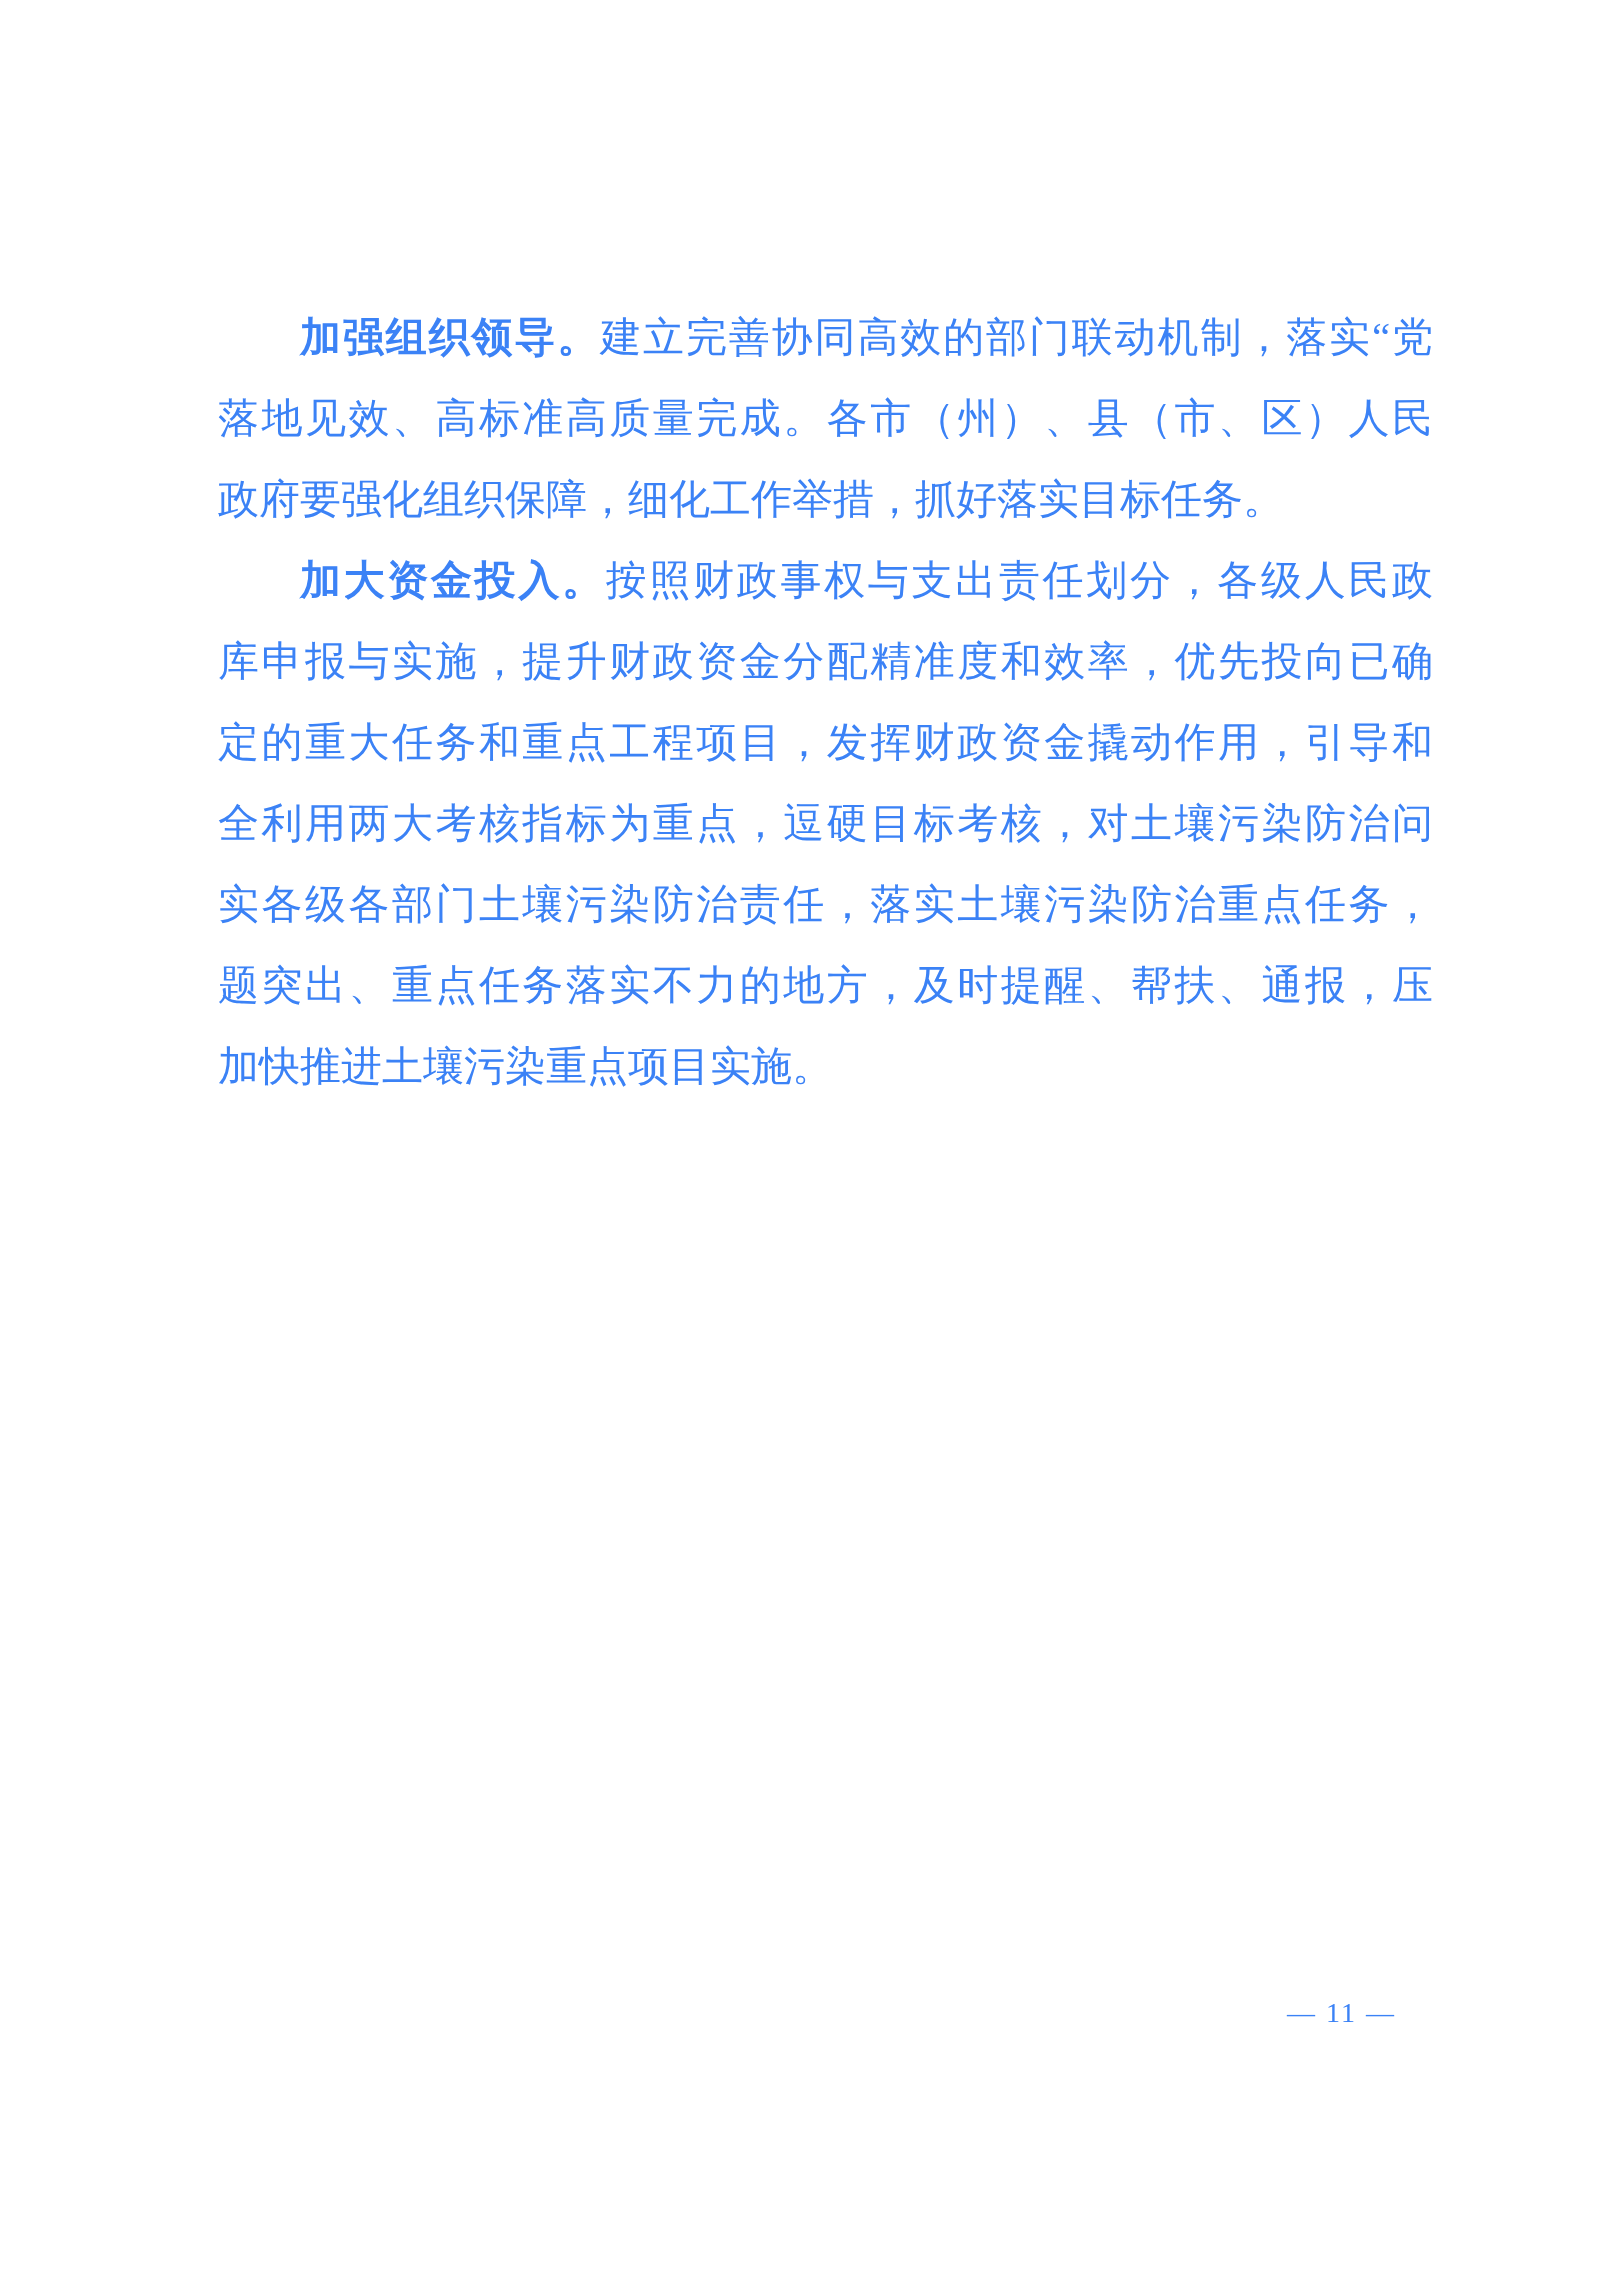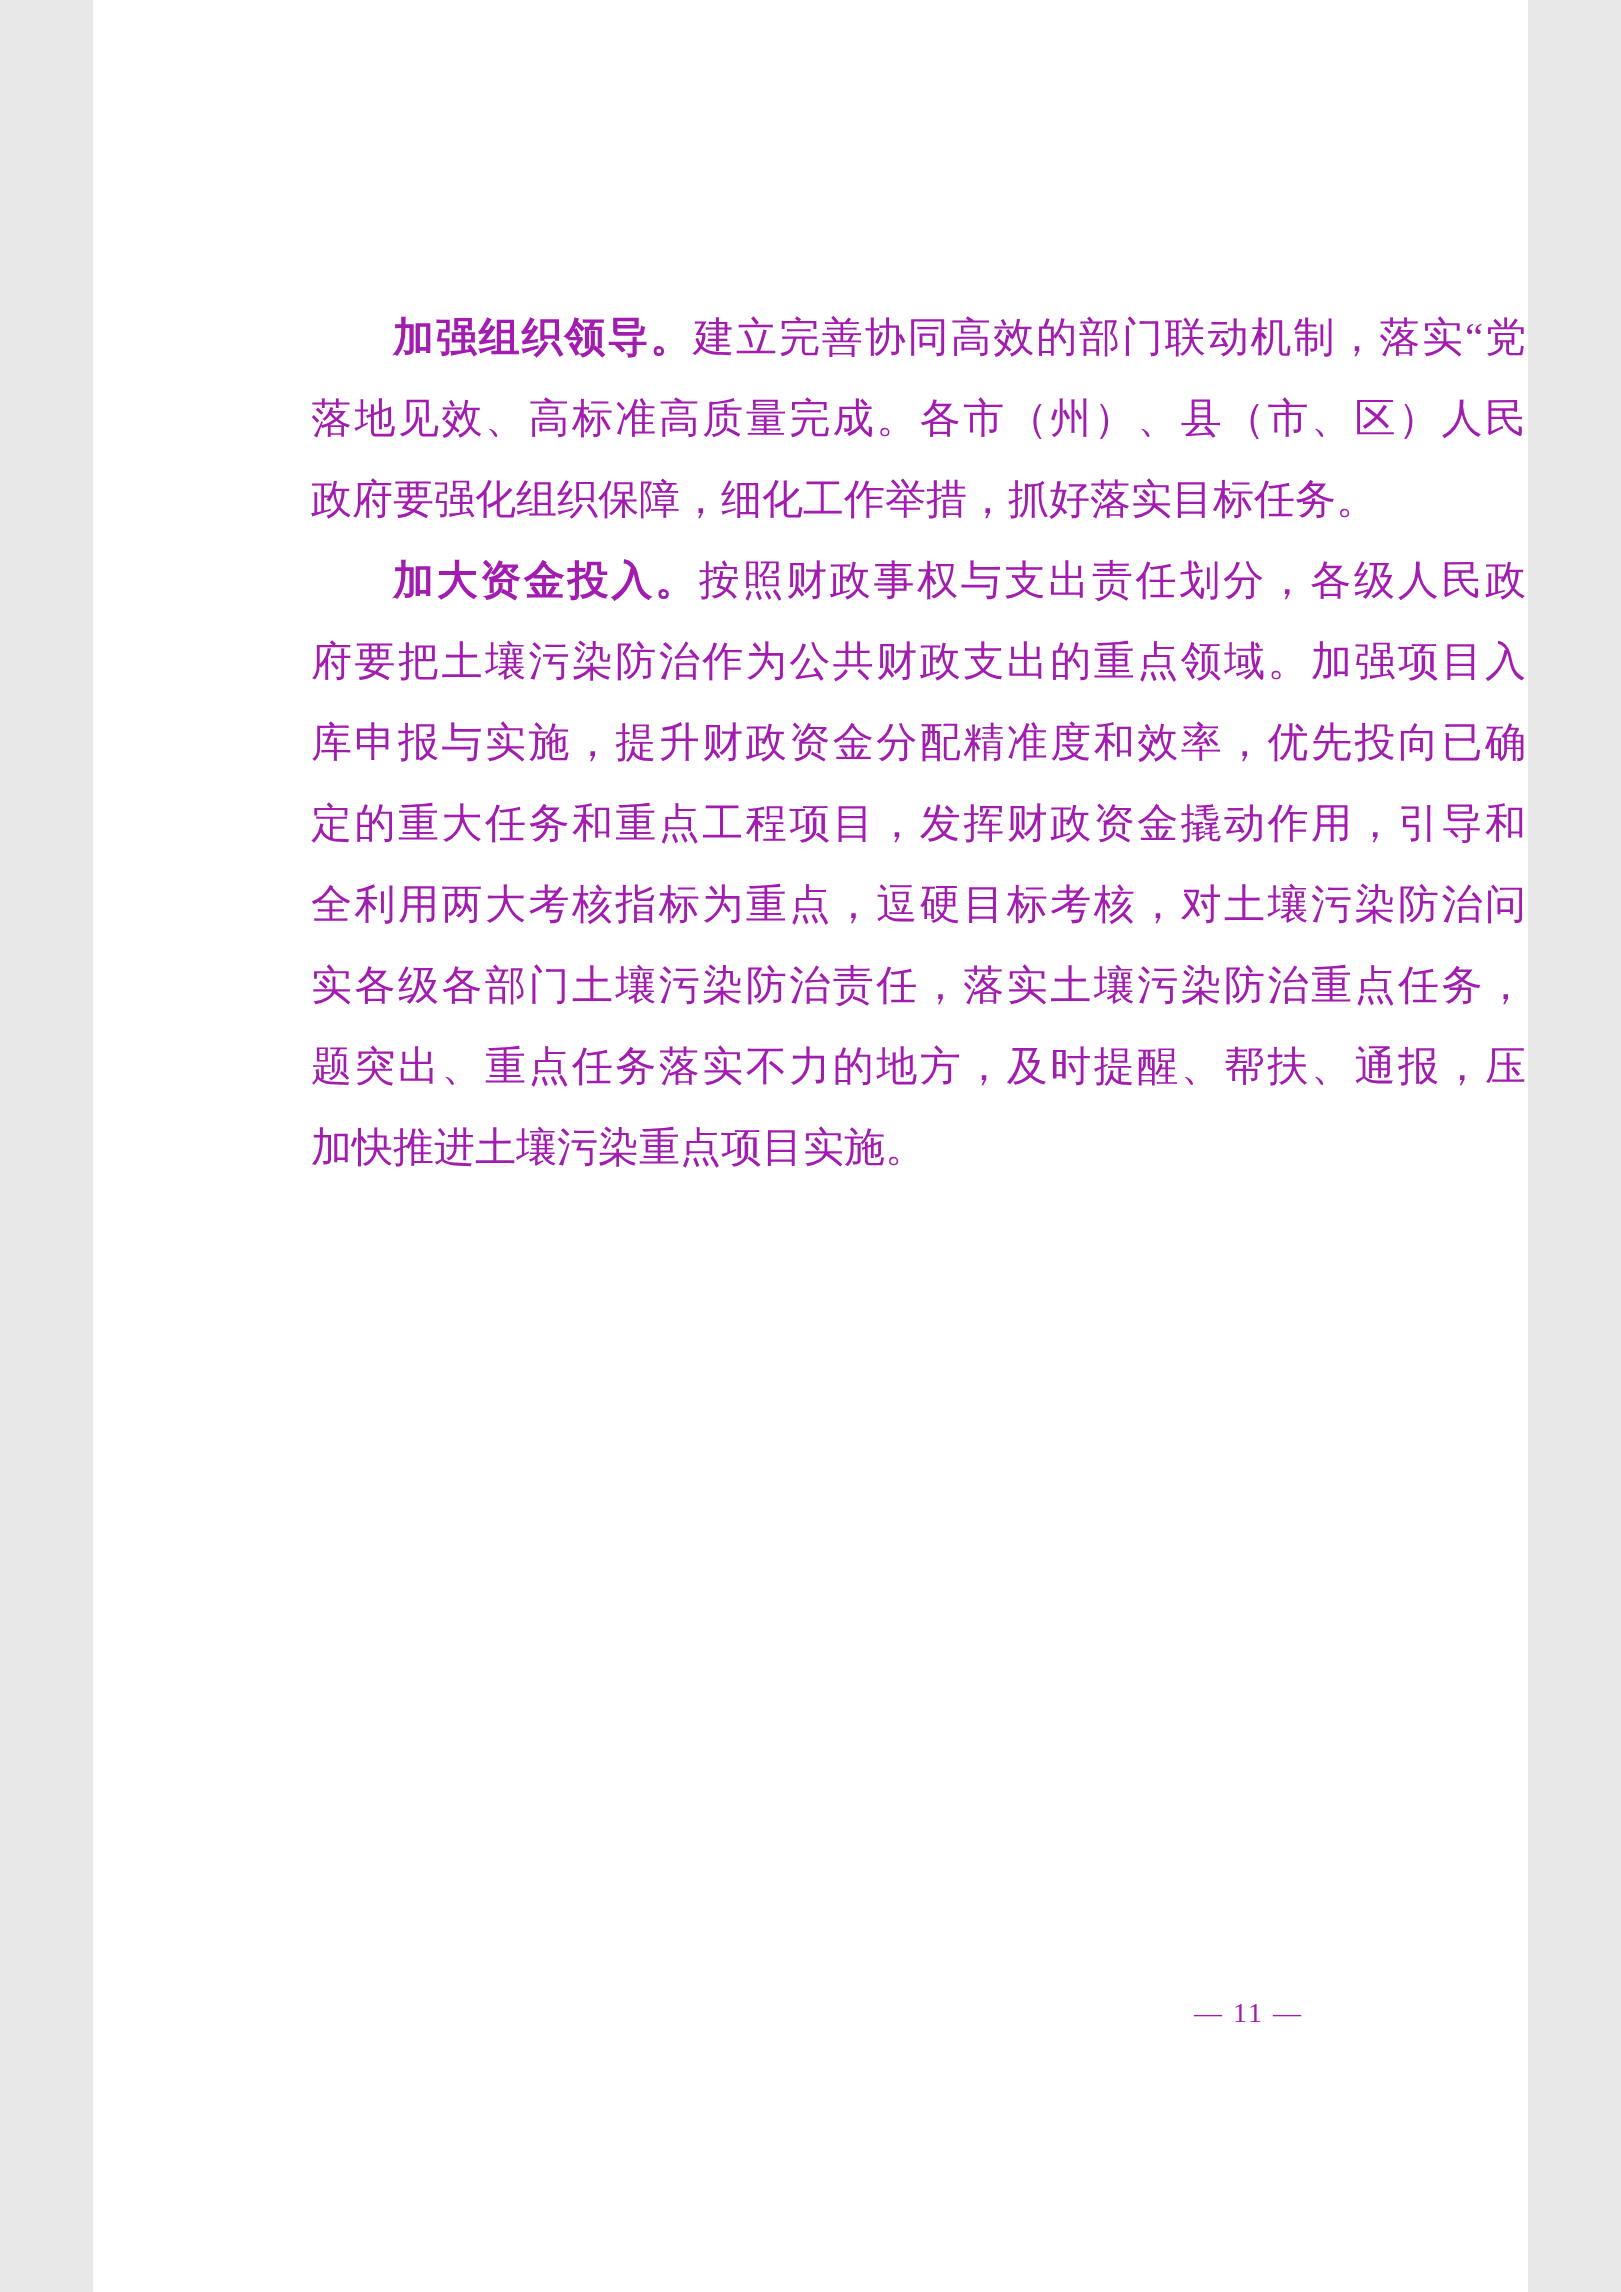--- a/index.html
+++ b/index.html
@@ -2,25 +2,25 @@
 <html><head>
 <meta charset="utf-8">
 <style>
   html, body {
     margin: 0;
     padding: 0;
     background: #e8e8e8;
   }
   .page {
     position: relative;
-    width: 1435px;
+    width: 1621px;
     height: 2293px;
     background: #ffffff;
     font-family: "Liberation Serif", "DejaVu Serif", serif;
-    color: #a21caf;
+    color: #3b82f6;
     overflow: hidden;
     margin: 0 auto;
   }
   .doc-body {
     position: absolute;
     left: 218px;
     top: 297px;
     width: 1215px;
     font-size: 41px;
     line-height: 81px;
@@ -60,21 +60,20 @@
 
 <div class="page">
   <div class="doc-body">
       <div class="paragraph">
         <div class="line first"><span class="lead">加强组织领导。</span>建立完善协同高效的部门联动机制，落实“党</div>
         <div class="line">落地见效、高标准高质量完成。各市（州）、县（市、区）人民</div>
         <div class="line para-last">政府要强化组织保障，细化工作举措，抓好落实目标任务。</div>
       </div>
       <div class="paragraph">
         <div class="line first"><span class="lead">加大资金投入。</span>按照财政事权与支出责任划分，各级人民政</div>
-        <div class="line">府要把土壤污染防治作为公共财政支出的重点领域。加强项目入</div>
         <div class="line">库申报与实施，提升财政资金分配精准度和效率，优先投向已确</div>
         <div class="line">定的重大任务和重点工程项目，发挥财政资金撬动作用，引导和</div>
       </div>
       <div class="paragraph">
         <div class="line">全利用两大考核指标为重点，逗硬目标考核，对土壤污染防治问</div>
         <div class="line">实各级各部门土壤污染防治责任，落实土壤污染防治重点任务，</div>
         <div class="line">题突出、重点任务落实不力的地方，及时提醒、帮扶、通报，压</div>
         <div class="line para-last">加快推进土壤污染重点项目实施。</div>
       </div>
     </div>

